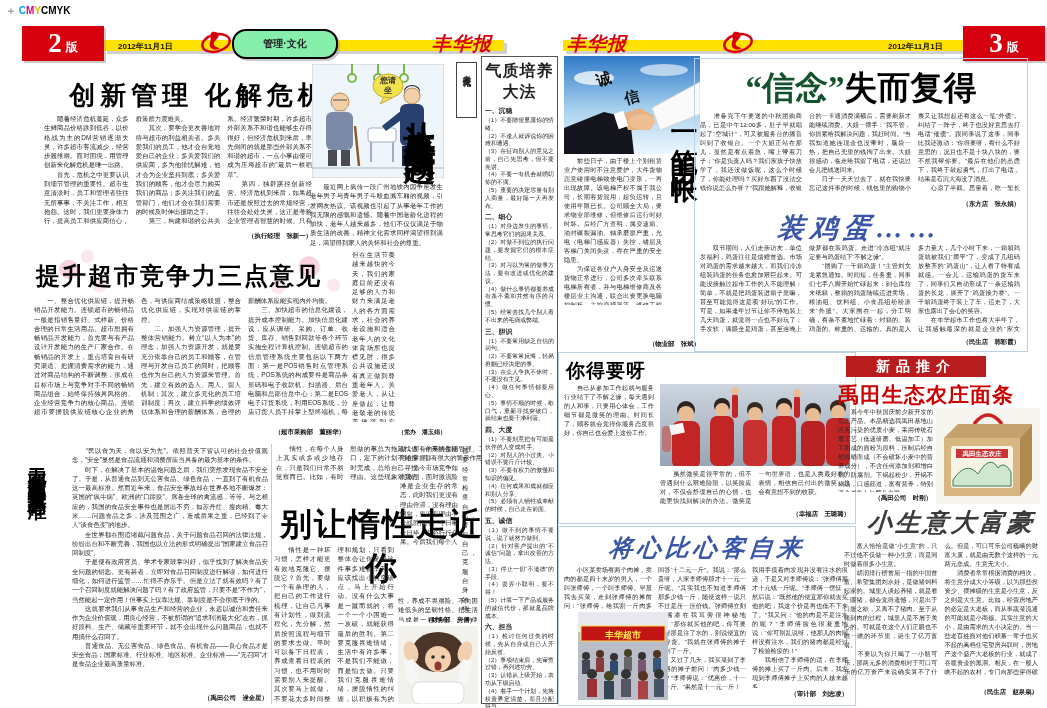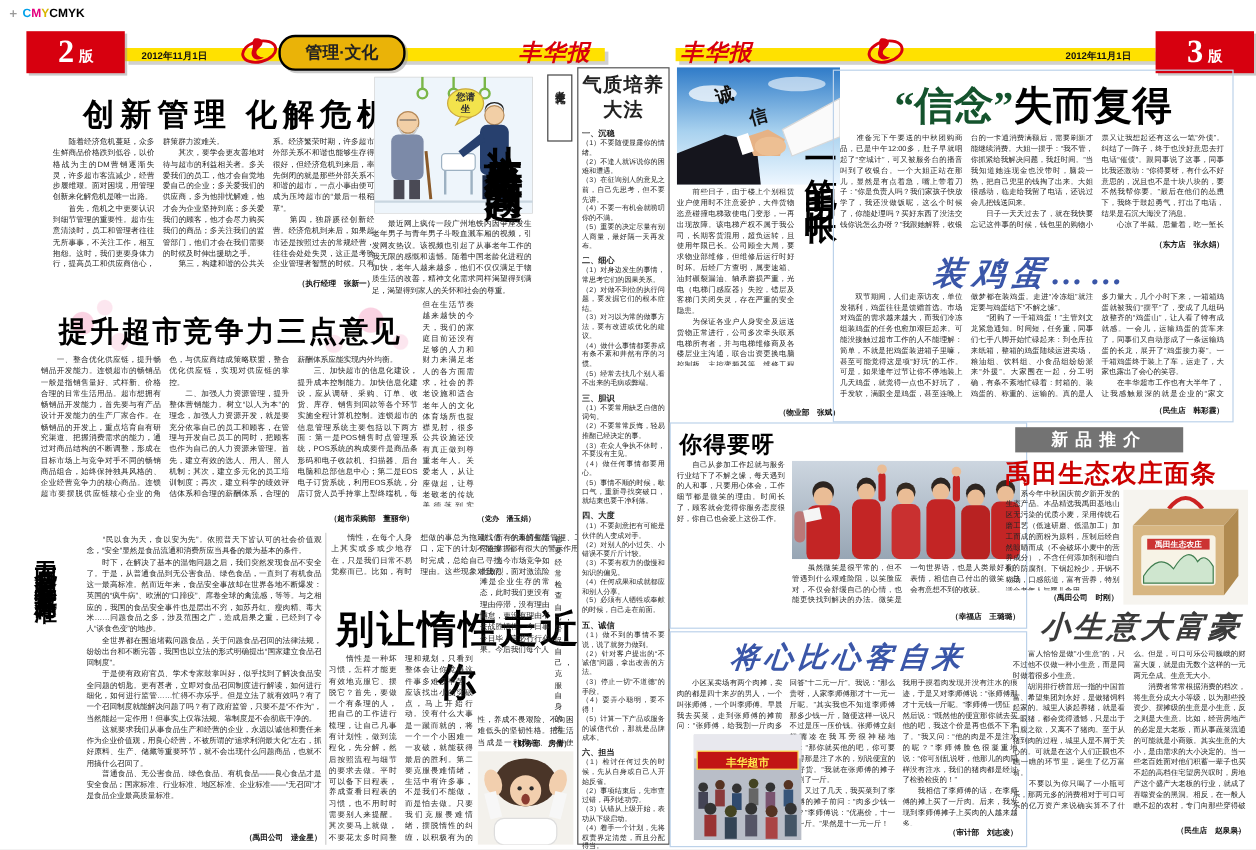--- a/index.html
+++ b/index.html
@@ -9,22 +9,22 @@
 .body{font-size:6.4px;line-height:1.45;color:#262626;text-align:justify;white-space:pre-line;overflow:hidden}
 .cols3{column-count:3;column-gap:7px}
 .cols2{column-count:2;column-gap:7px}
 .byline{font-size:6.4px;font-weight:bold;color:#111;text-align:right;margin-top:2px;white-space:nowrap}
 .hl{font-family:"Liberation Serif",serif;font-weight:bold;color:#000}
 .vert{writing-mode:vertical-rl}
 .ybar{background:#ffe100;box-shadow:3px 3px 0 rgba(150,150,150,.45)}
 .pgbox{background:#d7000f;color:#fff;display:flex;align-items:center;justify-content:center;box-shadow:2px 2px 0 rgba(150,150,150,.5)}
 .pgbox .num{font-family:"Liberation Serif",serif;font-size:27px;font-weight:bold}
 .pgbox .ban{font-size:12px;font-weight:bold;margin-left:4px;margin-top:8px}
-.pill{background:#eab308;border:2.5px solid #000;border-radius:14px;display:flex;align-items:center;justify-content:center;
-  font-size:14px;font-weight:bold;box-shadow:2px 2px 0 rgba(150,150,150,.5)}
+.pill{background:#86efac;border:2.5px solid #000;border-radius:14px;display:flex;align-items:center;justify-content:center;
+  font-size:10px;font-weight:bold;box-shadow:2px 2px 0 rgba(150,150,150,.5)}
 .masthead{font-family:"Liberation Serif",serif;font-weight:bold;font-style:italic;color:#d7000f;font-size:19px;letter-spacing:1px}
 .datetxt{font-size:8px;font-weight:bold;color:#111}
 .groupbox{border:1px solid #bcd2ea}
 .bluehl{color:#3a56a8;font-family:"Liberation Serif",serif;font-weight:bold;font-style:italic;transform:skewX(-5deg)}
 .ccitem{font-size:5.9px;line-height:1.32;text-align:justify;white-space:pre-line;color:#262626}
 .cchead{font-size:6.8px;font-weight:bold;margin:2px 0 1px 0}
 svg{display:block}
 </style>
 </head>
 <body>
@@ -117,21 +117,21 @@
       <span class="vert" style="letter-spacing:1px">孝道文化</span>
     </div>
     <div class="abs hl vert" style="left:398px;top:96px;height:338px;font-size:32px;letter-spacing:4px">从让座看老年人问题</div>
     <div class="abs body" style="left:310px;top:182px;width:133px;height:64px">　　最近网上疯传一段广州地铁内因争座发生老年男子与青年男子斗殴血溅车厢的视频，引发网友热议。该视频也引起了从事老年工作的我无限的感慨和遗憾。随着中国老龄化进程的加快，老年人越来越多，他们不仅仅满足于物质生活的改善，精神文化需求同样渴望得到满足，渴望得到家人的关怀和社会的尊重。</div>
     <div class="abs body" style="left:352px;top:250px;width:43px;height:172px">但在生活节奏越来越快的今天，我们的家庭目前还没有足够的人力和财力来满足老人的各方面需求，社会的养老设施和适合老年人的文化体育场所也捉襟见肘，很多公共设施还没有真正做到尊重老年人。关爱老人，从让座做起，让尊老敬老的传统美德落到实处。</div>
     <div class="abs byline" style="left:386px;top:426px;width:60px;font-size:6px">（党办　潘玉娟）</div>
   </div>
 
   <div>
     <div class="abs" style="left:38px;top:246px;width:308px;height:52px;opacity:.55;background-image:radial-gradient(circle at 10% 45%,#f6aecb 0 9px,transparent 10px),radial-gradient(circle at 20% 75%,#fbd3e2 0 7px,transparent 8px),radial-gradient(circle at 16% 20%,#fbd3e2 0 6px,transparent 7px),radial-gradient(circle at 88% 40%,#f6aecb 0 10px,transparent 11px),radial-gradient(circle at 78% 78%,#fbd3e2 0 7px,transparent 8px),radial-gradient(circle at 96% 75%,#fbd3e2 0 6px,transparent 7px)"></div>
-    <div class="abs hl" style="left:36px;top:260px;width:312px;font-size:24px;letter-spacing:2px;text-align:center">提升超市竞争力三点意见</div>
+    <div class="abs hl" style="left:36px;top:260px;width:312px;font-size:24px;letter-spacing:2px;">提升超市竞争力三点意见</div>
     <div class="abs body cols3" style="left:34px;top:296px;width:314px;height:128px">　　一、整合优化供应链，提升畅销品开发能力。连锁超市的畅销品一般是指销售量好、式样新、价格合理的日常生活用品。超市想拥有畅销品开发能力，首先要与有产品设计开发能力的生产厂家合作。在畅销品的开发上，重点培育自有研究渠道、把握消费需求的能力，通过对商品结构的不断调整，形成在目标市场上与竞争对手不同的畅销商品组合，始终保持独具风格的、企业经营竞争力的核心商品。连锁超市要摆脱供应链核心企业的角色，与供应商结成策略联盟，整合优化供应链，实现对供应链的掌控。
 　　二、加强人力资源管理，提升整体营销能力。树立“以人为本”的理念，加强人力资源开发，就是要充分依靠自己的员工和顾客，在管理与开发自己员工的同时，把顾客也作为自己的人力资源来管理。首先，建立有效的选人、用人、留人机制；其次，建立多元化的员工培训制度；再次，建立科学的绩效评估体系和合理的薪酬体系，合理的薪酬体系应能实现内外均衡。
 　　三、加快超市的信息化建设，提升成本控制能力。加快信息化建设，应从调研、采购、订单、收货、库存、销售到回款等各个环节实施全程计算机控制。连锁超市的信息管理系统主要包括以下两方面：第一是POS销售时点管理系统，POS系统的构成要件是商品条形码和电子收款机、扫描器、后台电脑和总部信息中心；第二是EOS电子订货系统，利用EOS系统，分店订货人员手持掌上型终端机，每天在规定的时间内绕卖场一周，边巡货边输入商品条码订货数量、品种等信息，订货业务就完成了，既简单又方便快捷。</div>
     <div class="abs byline" style="left:230px;top:426px;width:115px">（超市采购部　董丽华）</div>
   </div>
 
   <div>
     <div class="abs hl vert" style="left:24px;top:452px;height:252px;font-size:19px;letter-spacing:3px">无召回是食品安全最高标准</div>
     <div class="abs body" style="left:72px;top:446px;width:196px;height:244px">　　“民以食为天，食以安为先”。依照普天下皆认可的社会价值观念，“安全”显然是食品流通和消费所应当具备的最为基本的条件。
 　　时下，在解决了基本的温饱问题之后，我们突然发现食品不安全了。于是，从普通食品到无公害食品、绿色食品，一直到了有机食品这一最高标准。然而近年来，食品安全事故却在世界各地不断爆发：英国的“疯牛病”、欧洲的“口蹄疫”、席卷全球的禽流感，等等。与之相应的，我国的食品安全事件也是层出不穷，如苏丹红、瘦肉精、毒大米……问题食品之多，涉及范围之广，造成后果之重，已经到了令人“谈食色变”的地步。
@@ -372,21 +372,21 @@
           <circle cx="65" cy="64" r="5" fill="#553322"></circle>
             <rect x="60" y="69" width="10" height="18" fill="#a44"></rect>
           <circle cx="81" cy="62" r="5" fill="#333"></circle>
             <rect x="76" y="67" width="10" height="18" fill="#456"></rect>
         </g>
       </svg>
     </div>
   </div>
 
   <div>
-    <div class="abs" style="left:846px;top:356px;width:140px;height:21px;background:#737373;color:#fff;font-size:14px;font-weight:bold;letter-spacing:6px;display:flex;align-items:center;justify-content:center">新品推介</div>
+    <div class="abs" style="left:846px;top:356px;width:140px;height:21px;background:#b91c1c;color:#fff;font-size:14px;font-weight:bold;letter-spacing:6px;display:flex;align-items:center;justify-content:center">新品推介</div>
     <div class="abs hl" style="left:838px;top:381px;width:202px;font-size:21px;letter-spacing:1px;color:#cc0000">禹田生态农庄面条</div>
     <div class="abs body" style="left:838px;top:408px;width:95px;height:84px;font-size:6.2px">　　系今年中秋国庆前夕新开发的生态产品。本品精选我禹田基地山区无污染的优质小麦，采用传统石磨工艺（低速研磨、低温加工）加工而成的面粉为原料，压制后经自然晾晒而成（不会破坏小麦中的营养成分），不含任何添加剂和增白剂、防腐剂。下锅起粉少，开锅不糊汤，口感筋道，富有营养，特别适合老年人与婴儿食用。</div>
     <div class="abs byline" style="left:840px;top:492px;width:92px">（禹田公司　时刚）</div>
     <div class="abs" style="left:936px;top:408px">
       <svg width="104" height="96" viewBox="0 0 104 96">
         <rect width="104" height="96" fill="#f6f4ef"></rect>
         <path d="M38 16 Q52 -2 66 16" fill="none" stroke="#cc2222" stroke-width="3.5"></path>
         <polygon points="8,30 22,16 96,16 84,30" fill="#c5a26d"></polygon>
         <polygon points="84,30 96,16 96,72 84,88" fill="#b08a50"></polygon>
         <rect x="8" y="30" width="76" height="58" fill="#d7b682"></rect>

